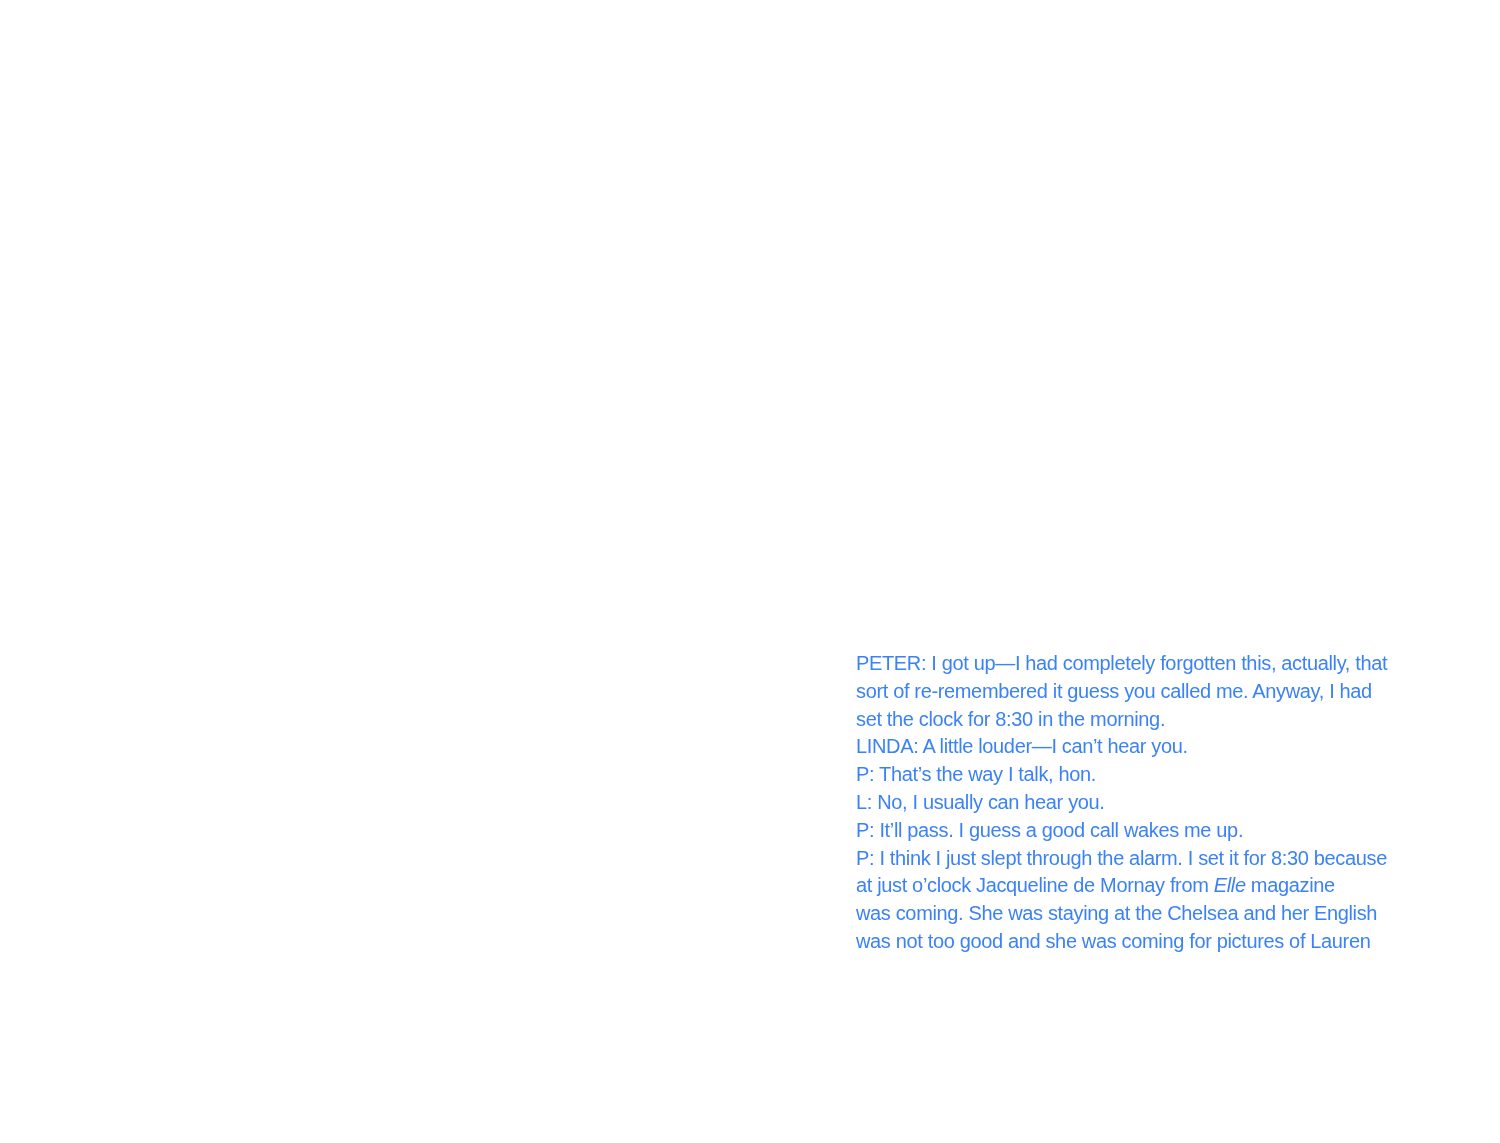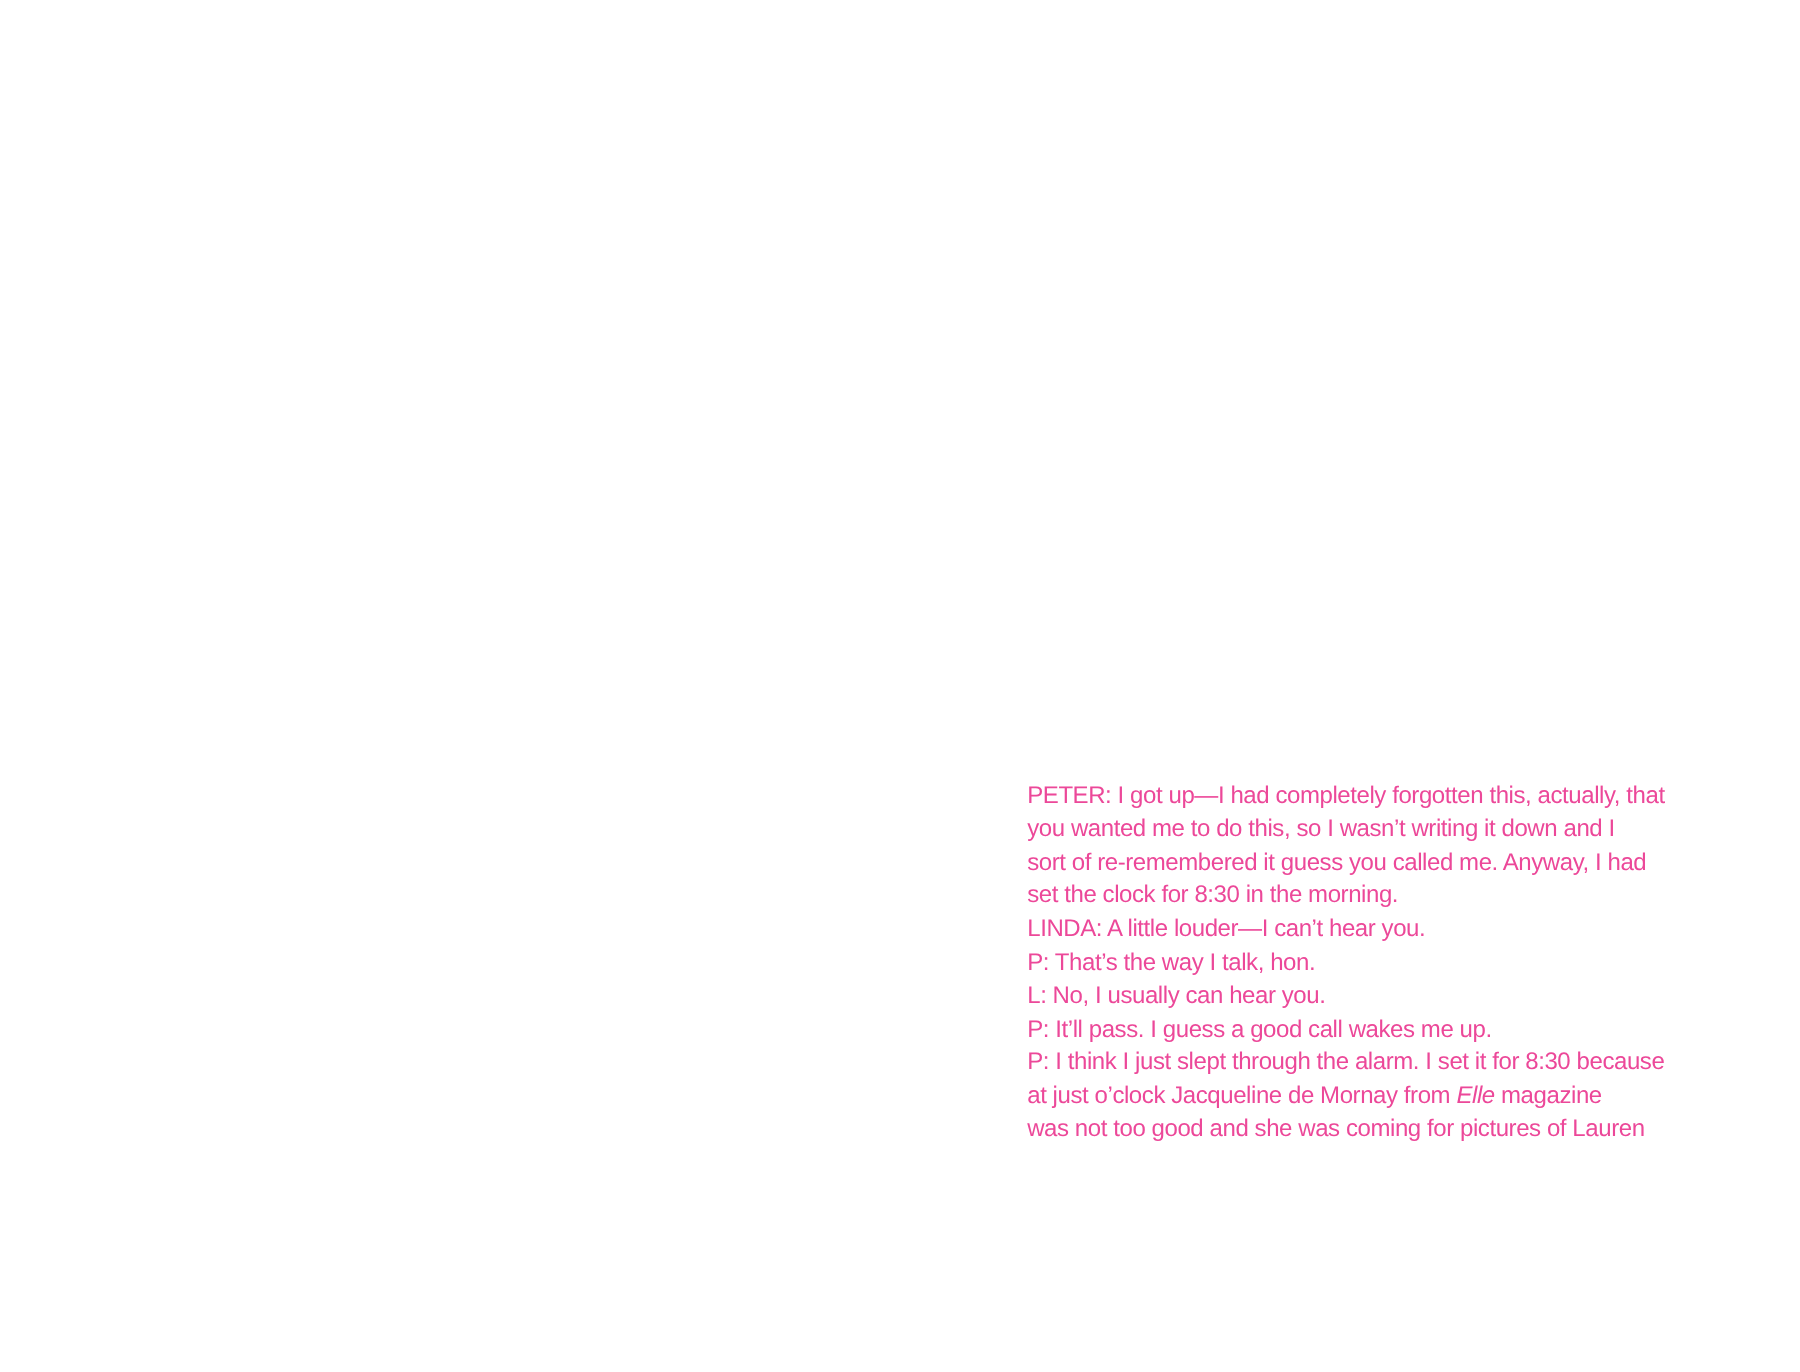--- a/index.html
+++ b/index.html
@@ -17,44 +17,44 @@
   .page {
     position: absolute;
     inset: 0;
     background: #ffffff;
   }
   .dialogue-block {
     position: absolute;
     left: 856px;
     top: 650px;
     width: 560px;
-    color: #ec4899;
+    color: #3b82f6;
     font-size: 20px;
     letter-spacing: -0.35px;
     line-height: 27.8px;
     font-weight: 400;
   }
   .dialogue-line {
     white-space: nowrap;
   }
   .italic {
     font-style: italic;
     text-align: center;
   }
 </style>
 </head>
 <body>
 
 <div class="page">
   <div class="dialogue-block">
     <div class="dialogue-line">PETER: I got up—I had completely forgotten this, actually, that</div>
-    <div class="dialogue-line">you wanted me to do this, so I wasn’t writing it down and I</div>
     <div class="dialogue-line">sort of re-remembered it guess you called me. Anyway, I had</div>
     <div class="dialogue-line">set the clock for 8:30 in the morning.</div>
     <div class="dialogue-line">LINDA: A little louder—I can’t hear you.</div>
     <div class="dialogue-line">P: That’s the way I talk, hon.</div>
     <div class="dialogue-line">L: No, I usually can hear you.</div>
     <div class="dialogue-line">P: It’ll pass. I guess a good call wakes me up.</div>
     <div class="dialogue-line">P: I think I just slept through the alarm. I set it for 8:30 because</div>
     <div class="dialogue-line"><span>at just o’clock Jacqueline de Mornay from </span><span class="italic">Elle</span><span> magazine</span></div>
+    <div class="dialogue-line">was coming. She was staying at the Chelsea and her English</div>
     <div class="dialogue-line">was not too good and she was coming for pictures of Lauren</div>
   </div>
 </div>
 
 </body></html>

